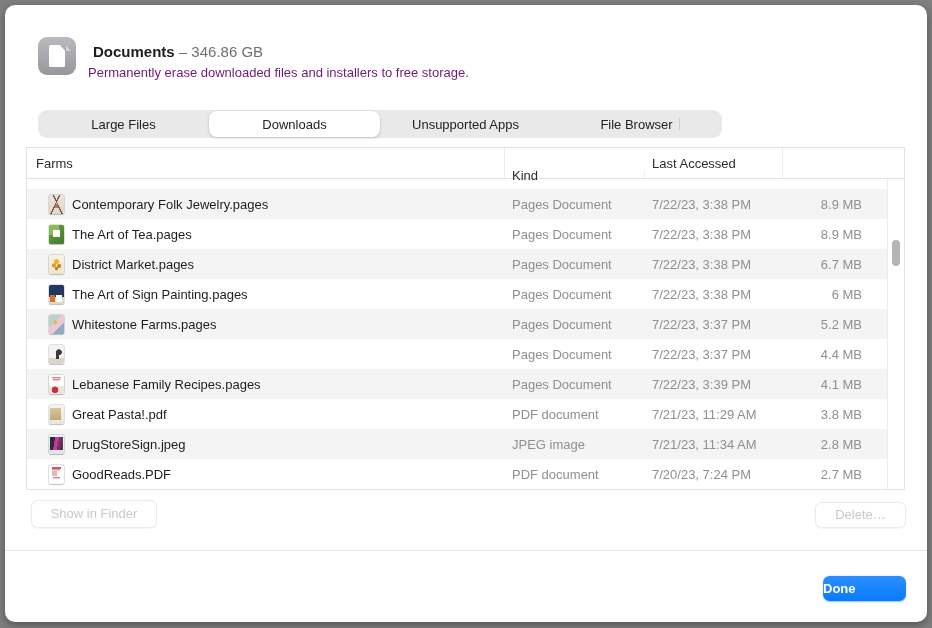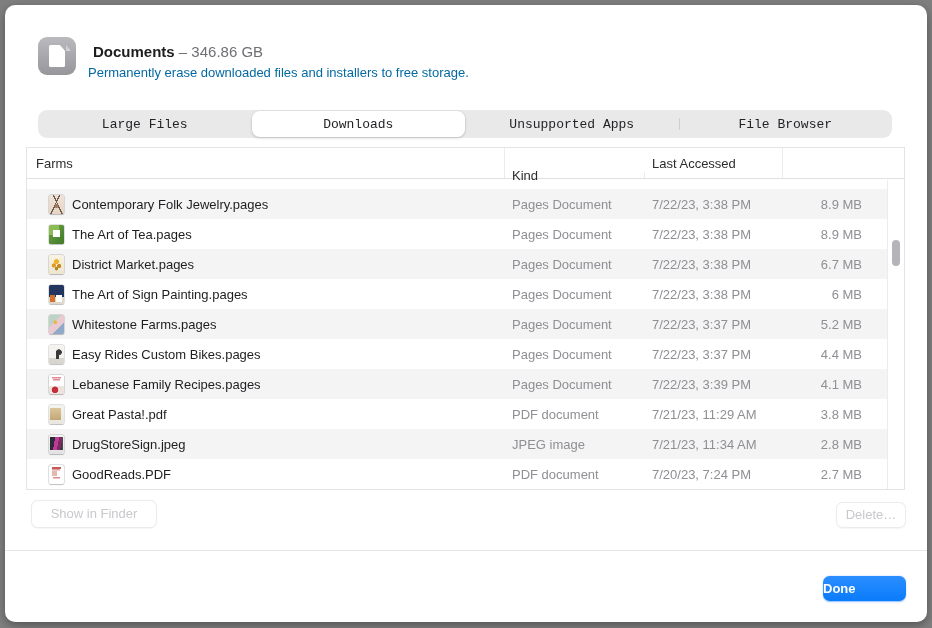--- a/index.html
+++ b/index.html
@@ -11,25 +11,25 @@
 
   
   .hdr-icon { position:absolute; left:33px; top:32px; width:38px; height:38px; border-radius:9px;
               background:linear-gradient(180deg,#b9b9be,#96969b); }
   .hdr-icon .page { position:absolute; left:11px; top:8px; width:16px; height:22px; background:#ffffff;
               border-radius:1.5px; clip-path:polygon(0 0, 68% 0, 100% 26%, 100% 100%, 0 100%); }
   .hdr-icon .fold { position:absolute; right:5px; top:8px; width:5px; height:6px; background:#d2d2d6;
               clip-path:polygon(0 0, 100% 100%, 0 100%); }
   .hdr-title { position:absolute; left:88px; top:38px; font-size:15px; color:#1d1d1f; font-weight:700; }
   .hdr-title .gb { font-weight:400; color:#6f6f74; }
-  .hdr-sub { position:absolute; left:83px; top:60px; font-size:13px; color:#0369a1; }
-
-  
-  .segbar { position:absolute; left:33px; top:105px; width:854px; height:28px; background:#e9e9ea;
-            border-radius:9px; display:flex;font-family:Liberation Mono, monospace; }
+  .hdr-sub { position:absolute; left:83px; top:60px; font-size:13px; color:#701a75; }
+
+  
+  .segbar { position:absolute; left:33px; top:105px; width:684px; height:28px; background:#e9e9ea;
+            border-radius:9px; display:flex; }
   .seg { flex:1 1 0; display:flex; align-items:center; justify-content:center; font-size:13px;
          color:#232326; position:relative; cursor:default; border-radius:7.5px; }
   .seg.selected { background:#ffffff; box-shadow:0 1px 3px rgba(0,0,0,0.18), 0 0 0 0.5px rgba(0,0,0,0.04);
          margin:1px 0; font-weight:400; }
   .seg-divider { position:absolute; left:641px; top:8px; width:1px; height:12px; background:#cdced2; }
 
   
   .tbl { position:absolute; left:21px; top:142px; width:879px; height:343px;
          border:1px solid #e3e3e5; background:#ffffff; }
   .tbl-head { position:absolute; left:0; top:0; width:100%; height:31px; display:flex;
@@ -102,21 +102,21 @@
 
   
   .scroll-gutter { position:absolute; right:0; top:32px; bottom:0; width:17px; background:#ffffff;
                    border-left:1px solid #ececee; }
   .scroll-thumb { position:absolute; left:4px; top:60px; width:8px; height:26px; border-radius:4px; background:#b5b5b9; }
 
   
   .btn { position:absolute; font-size:13px; text-align:center; border-radius:6.5px; background:#ffffff;
          border:1px solid #ebebed; color:#c8c8cd; box-shadow:0 0.5px 1px rgba(0,0,0,0.04); }
   .btn-finder { left:26px; top:495px; width:126px; height:28px; line-height:26px; }
-  .btn-delete { right:21px; top:497px; width:70px; height:26px; line-height:24px; }
+  .btn-delete { right:21px; top:497px; width:91px; height:26px; line-height:24px; }
   .footer-divider { position:absolute; left:0; top:545px; width:100%; height:1px; background:#e6e6e8; }
   .btn-done { position:absolute; right:21px; top:571px; width:83px; height:25px; line-height:25px;
               border-radius:6.5px; background:linear-gradient(#2b8eff,#0a7bfb); color:#ffffff;
               font-size:13px; font-weight:700; text-align:left; box-shadow:0 0.5px 1.5px rgba(10,110,250,0.45); }
 </style>
 </head>
 <body>
 
 <div class="dialog">
 
@@ -199,21 +199,20 @@
           </div>
         <div class="cell-kind">Pages Document</div>
         <div class="cell-last">7/22/23, 3:37 PM</div>
         <div class="cell-size">5.2 MB</div>
       </div>
       <div class="row">
         <div class="cell-name">
             <span class="thumb">
               <i class="ic-bikes"></i>
             </span>
-            <span>Easy Rides Custom Bikes.pages</span>
           </div>
         <div class="cell-kind">Pages Document</div>
         <div class="cell-last">7/22/23, 3:37 PM</div>
         <div class="cell-size">4.4 MB</div>
       </div>
       <div class="row">
         <div class="cell-name">
             <span class="thumb">
               <i class="ic-recipes"></i>
             </span>

